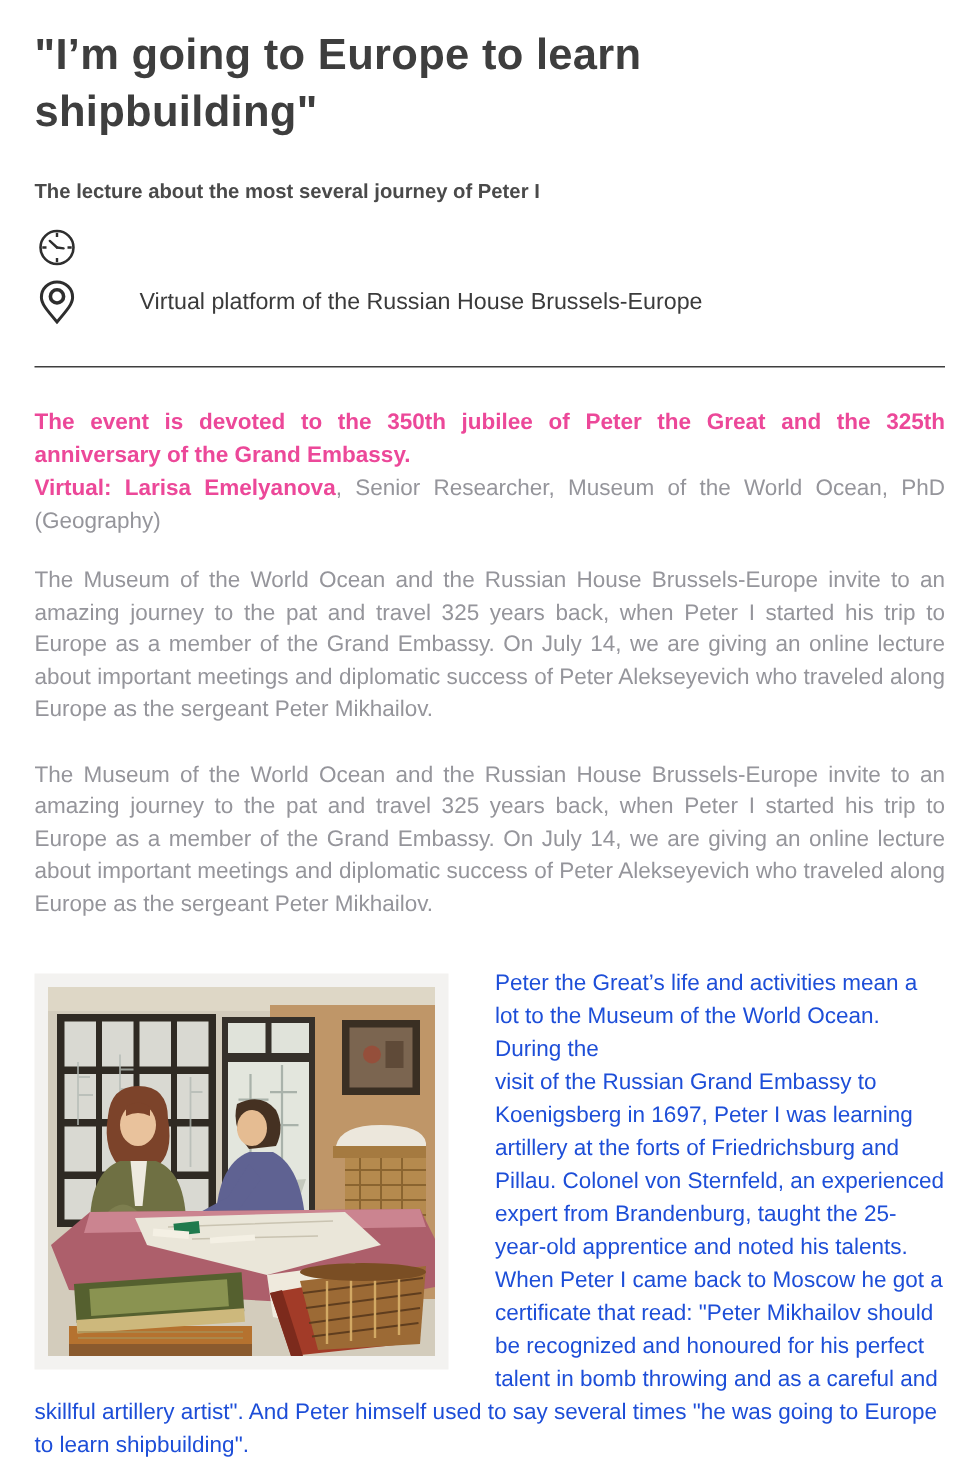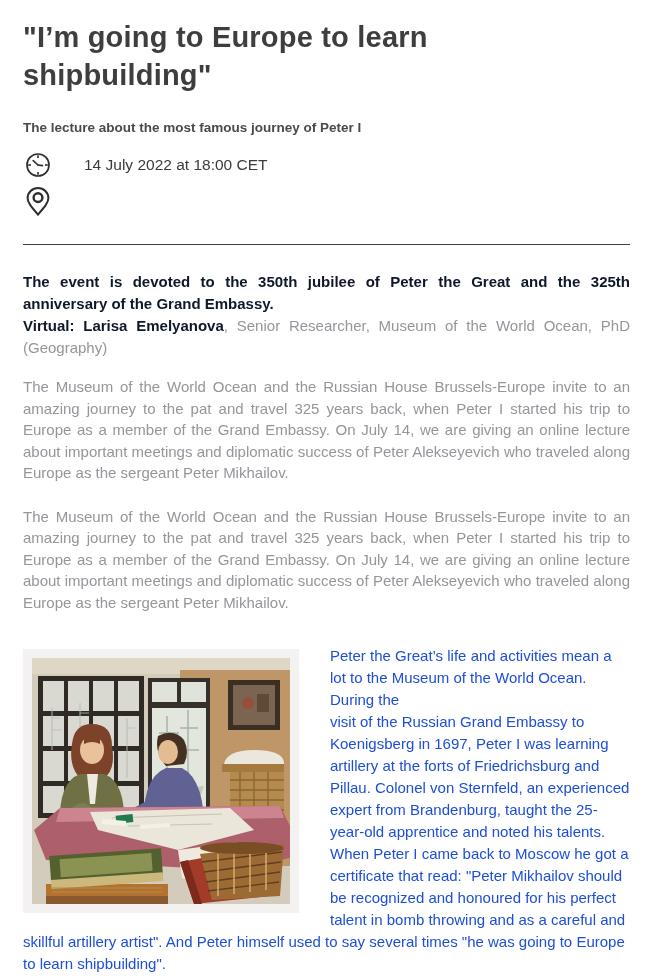--- a/index.html
+++ b/index.html
@@ -25,21 +25,21 @@
   .info-row { display: flex; align-items: center; margin-bottom: 8px; }
   .info-row .icon { width: 30px; display: flex; justify-content: center; align-items: center; flex: 0 0 30px; }
   .info-text { font-size: 15.5px; color: #3b3b3b; }
   .info-text.t1 { margin-left: 31px; }
   .info-text.t2 { margin-left: 40px; }
 
   .divider { border: none; border-top: 1px solid #3f3f3f; margin: 27px 0 0 0; }
 
   .intro { margin-top: 26px; font-size: 15px; line-height: 22px; text-align: justify; }
   .intro p { margin: 0; }
-  .bold-dark { font-weight: bold; color: #0f172a; }
+  .bold-dark { font-weight: bold; color: #ec4899; }
   .gray { color: #95959b; }
 
   .body-p {
     font-size: 15px; line-height: 21.5px; color: #95959b;
     text-align: justify; margin: 22px 0 0 0;
   }
   .body-p.first { margin-top: 17px; }
 
   .peter-section {
     margin-top: 32px; font-size: 15px; line-height: 22px; color: #1d4ed8;
@@ -53,44 +53,44 @@
   .painting svg { display: block; }
   .wrap-text { white-space: pre-line; text-align: left; }
 </style>
 </head>
 <body>
 
 <div class="page">
 
   <h1 class="title">"I’m going to Europe to learn shipbuilding"</h1>
 
-  <p class="subtitle">The lecture about the most famous journey of Peter I</p>
+  <p class="subtitle">The lecture about the most several journey of Peter I</p>
 
   <div class="info-row">
     <span class="icon">
       <svg width="26" height="26" viewBox="0 0 26 26" fill="none">
         <circle cx="13" cy="13" r="11" stroke="#2e2e2e" stroke-width="1.7"></circle>
         <path d="M13 3.2 V6" stroke="#2e2e2e" stroke-width="1.6"></path>
         <path d="M13 20 V22.8" stroke="#2e2e2e" stroke-width="1.6"></path>
         <path d="M3.2 13 H6" stroke="#2e2e2e" stroke-width="1.6"></path>
         <path d="M20 13 H22.8" stroke="#2e2e2e" stroke-width="1.6"></path>
         <path d="M13 13 L8.2 8.6" stroke="#2e2e2e" stroke-width="1.6" stroke-linecap="round"></path>
         <path d="M13 13 L17.4 13.6" stroke="#2e2e2e" stroke-width="1.6" stroke-linecap="round"></path>
       </svg>
     </span>
-    <span class="info-text t1">14 July 2022 at 18:00 CET</span>
   </div>
 
   <div class="info-row">
     <span class="icon">
       <svg width="26" height="31" viewBox="0 0 26 31" fill="none">
         <path d="M13 2 C7.2 2 2.6 6.5 2.6 12.1 C2.6 16.3 5.5 19.9 13 28.6 C20.5 19.9 23.4 16.3 23.4 12.1 C23.4 6.5 18.8 2 13 2 Z" stroke="#2e2e2e" stroke-width="2"></path>
         <circle cx="13" cy="11.6" r="4.4" stroke="#2e2e2e" stroke-width="2.4"></circle>
       </svg>
     </span>
+    <span class="info-text t2">Virtual platform of the Russian House Brussels-Europe</span>
   </div>
 
   <hr class="divider">
 
   <div class="intro">
     <p class="bold-dark">The event is devoted to the 350th jubilee of Peter the Great and the 325th anniversary of the Grand Embassy.</p>
     <p><span class="bold-dark">Virtual: Larisa Emelyanova</span><span class="gray">, Senior Researcher, Museum of the World Ocean, PhD (Geography)</span></p>
   </div>
 
   <p class="body-p first">The Museum of the World Ocean and the Russian House Brussels-Europe invite to an amazing journey to the pat and travel 325 years back, when Peter I started his trip to Europe as a member of the Grand Embassy. On July 14, we are giving an online lecture about important meetings and diplomatic success of Peter Alekseyevich who traveled along Europe as the sergeant Peter Mikhailov.</p>

